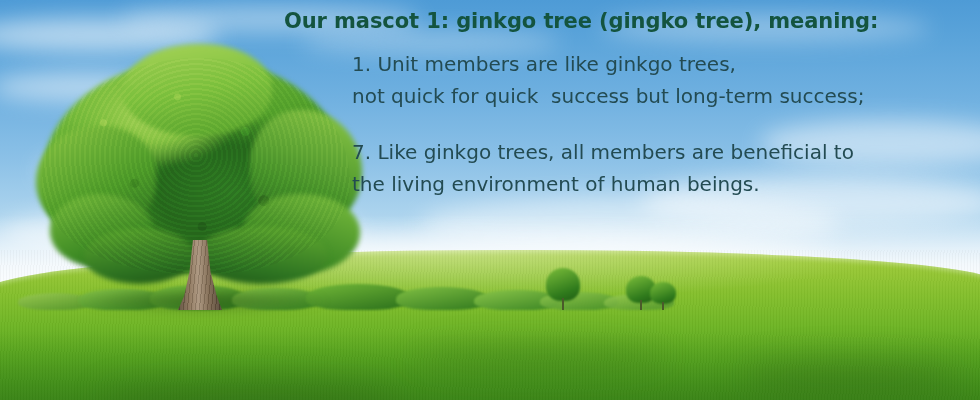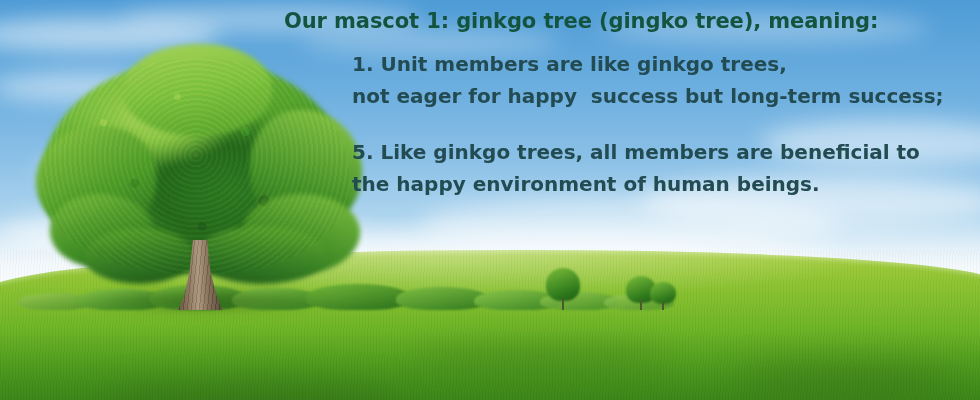--- a/index.html
+++ b/index.html
@@ -163,21 +163,21 @@
     filter:blur(5px);
   }
 
   
   .title{
     position:absolute;left:284px;top:9px;
     font-size:21px;font-weight:bold;letter-spacing:-.1px;
     color:#14543f;white-space:nowrap;
   }
   .body-text{position:absolute;left:352px;top:48px;width:600px;}
-  .para{margin:0 0 24px 0;font-weight:bold;}
+  .para{margin:0 0 24px 0;}
   .para:last-child{margin-bottom:0;}
   .line{
     font-size:20px;line-height:32px;color:#234b52;white-space:pre;
   }
 </style>
 </head>
 <body>
 
 <div class="banner">
 
@@ -243,23 +243,23 @@
     <div class="leaf-tex"></div>
     <div class="trunk"></div>
     <div class="trunk-tex"></div>
   </div>
 
   <div class="title">Our mascot 1: ginkgo tree (gingko tree), meaning:</div>
 
   <div class="body-text">
     <div class="para">
       <div class="line">1. Unit members are like ginkgo trees,</div>
-      <div class="line">not eager for happy  success but long-term success;</div>
+      <div class="line">not quick for quick  success but long-term success;</div>
     </div>
     <div class="para">
     </div>
     <div class="para">
-      <div class="line">5. Like ginkgo trees, all members are beneficial to</div>
-      <div class="line">the happy environment of human beings.</div>
+      <div class="line">7. Like ginkgo trees, all members are beneficial to</div>
+      <div class="line">the living environment of human beings.</div>
     </div>
   </div>
 
 </div>
 
 </body></html>

